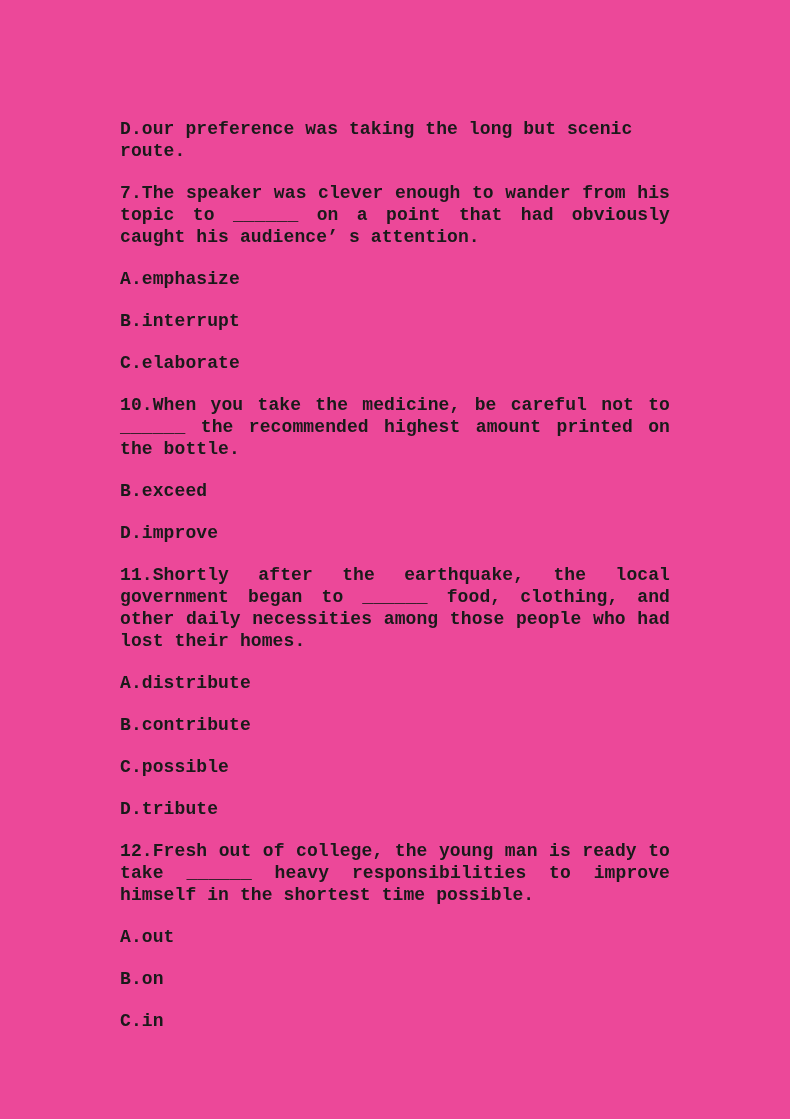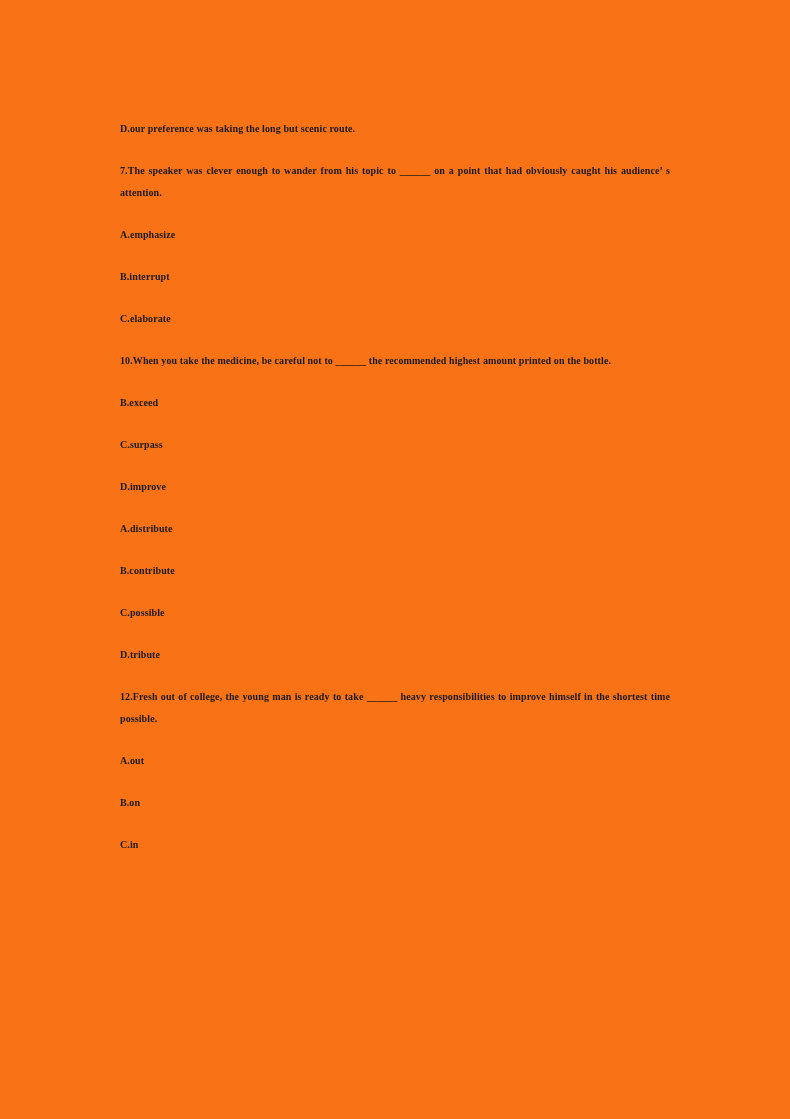--- a/index.html
+++ b/index.html
@@ -5,26 +5,26 @@
   html, body {
     margin: 0;
     padding: 0;
     background: #ffffff;
   }
   .page {
     position: relative;
     width: 790px;
     height: 1119px;
     margin: 0 auto;
-    background: #f97316;
+    background: #ec4899;
     overflow: hidden;
-    font-family: Liberation Serif, serif;
+    font-family: Liberation Mono, monospace;
     color: #1a1a1a;
     font-weight: bold;
-    font-size: 10px;
+    font-size: 18px;
   }
   .content {
     position: absolute;
     top: 118px;
     left: 120px;
     right: 120px;
   }
   p {
     margin: 0 0 20px 0;
     line-height: 22px;
@@ -45,23 +45,23 @@
 
     <p class="option">D.our preference was taking the long but scenic route.</p>
 
     <p class="question">7.The speaker was clever enough to wander from his topic to ______ on a point that had obviously caught his audience’ s attention.</p>
     <p class="option">A.emphasize</p>
     <p class="option">B.interrupt</p>
     <p class="option">C.elaborate</p>
 
     <p class="question">10.When you take the medicine, be careful not to ______ the recommended highest amount printed on the bottle.</p>
     <p class="option">B.exceed</p>
-    <p class="option">C.surpass</p>
     <p class="option">D.improve</p>
 
+    <p class="question">11.Shortly after the earthquake, the local government began to ______ food, clothing, and other daily necessities among those people who had lost their homes.</p>
     <p class="option">A.distribute</p>
     <p class="option">B.contribute</p>
     <p class="option">C.possible</p>
     <p class="option">D.tribute</p>
 
     <p class="question">12.Fresh out of college, the young man is ready to take ______ heavy responsibilities to improve himself in the shortest time possible.</p>
     <p class="option">A.out</p>
     <p class="option">B.on</p>
     <p class="option">C.in</p>
 

